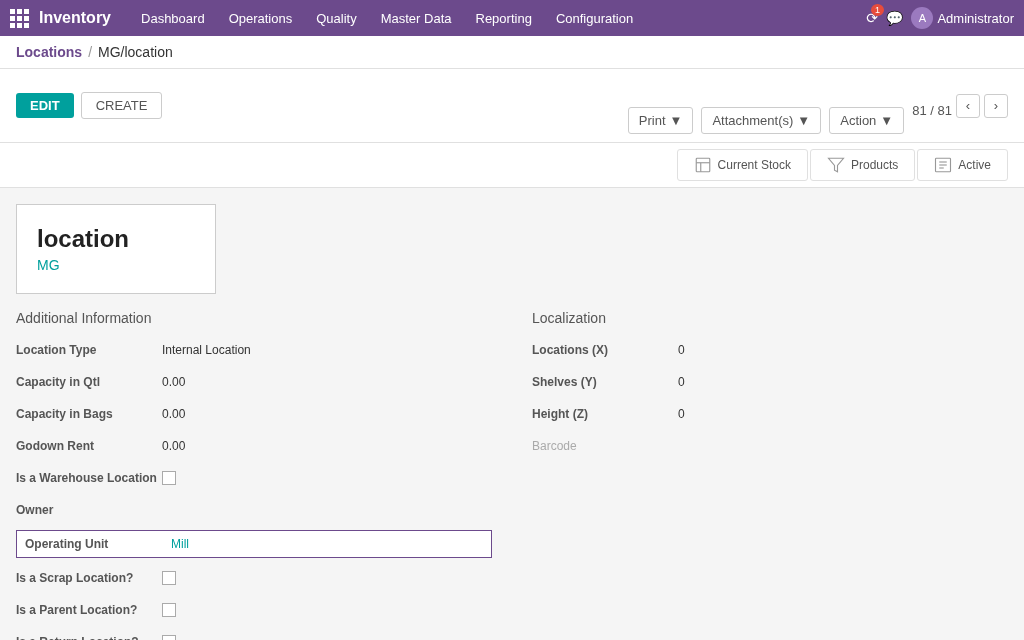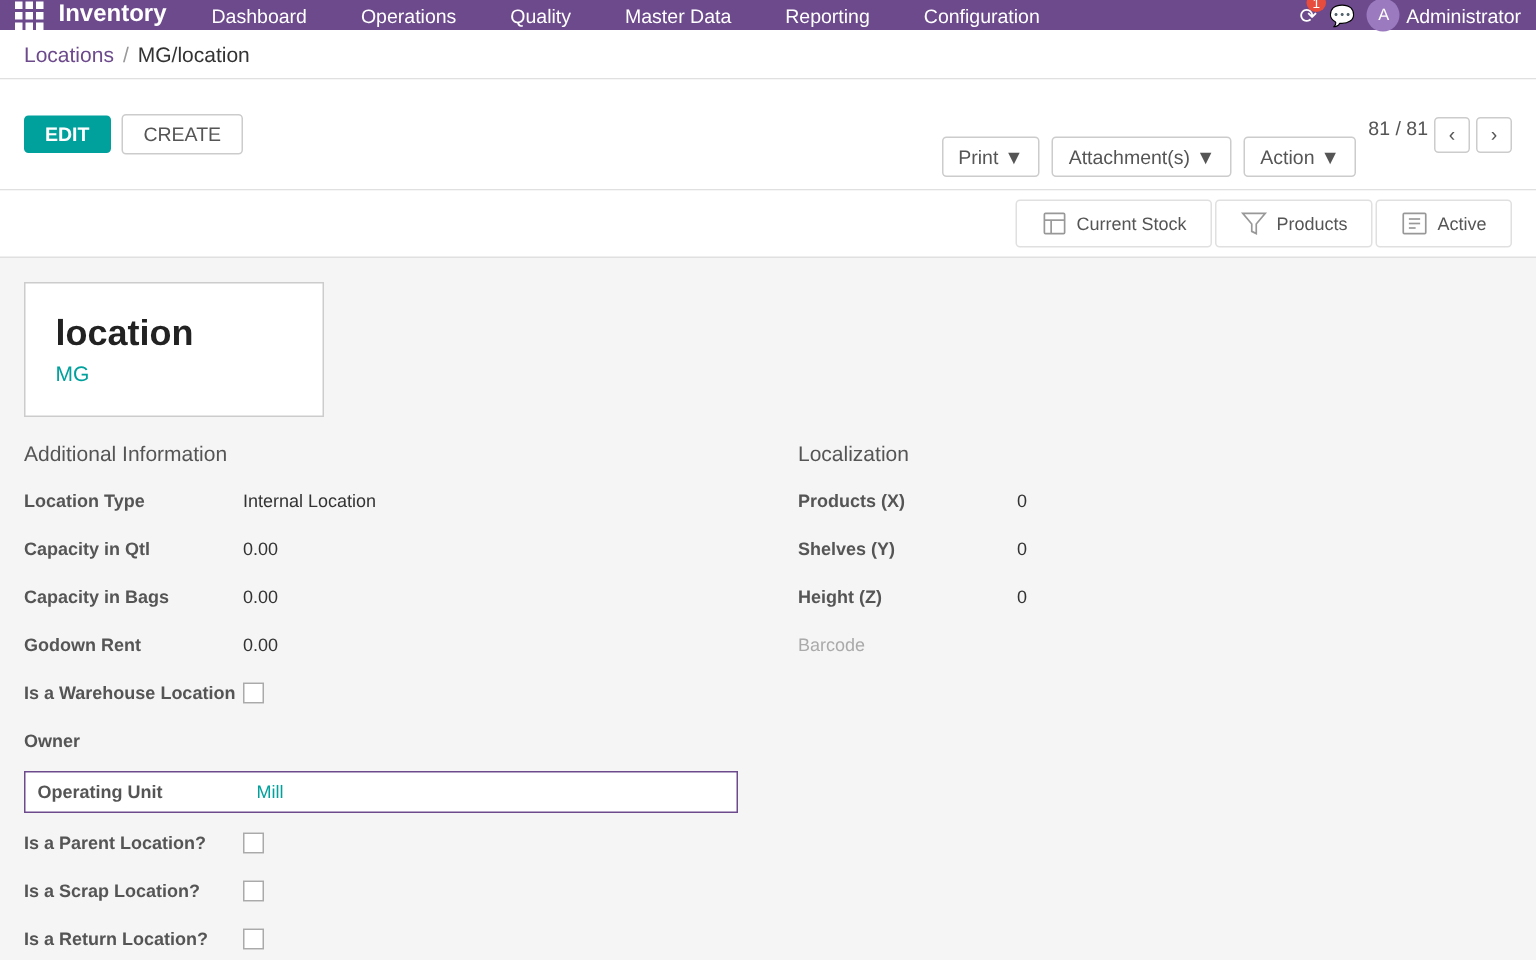--- a/index.html
+++ b/index.html
@@ -1,21 +1,21 @@
 <!DOCTYPE html>
 <html><head>
   <meta charset="utf-8">
   <style>
     * { box-sizing: border-box; margin: 0; padding: 0; }
     body { font-family: Arial, sans-serif; font-size: 13px; color: #333; background: #f5f5f5; }
 
     
     .navbar {
       background: #6c4a8c;
-      height: 20px;
+      height: 36px;
       display: flex;
       align-items: center;
       padding: 0 10px;
       color: white;
     }
     .navbar-apps {
       display: flex;
       align-items: center;
       margin-right: 10px;
       cursor: pointer;
@@ -32,21 +32,21 @@
       display: block;
     }
     .navbar-brand {
       font-size: 16px;
       font-weight: bold;
       color: white;
       margin-right: 20px;
     }
     .navbar-menu {
       display: flex;
-      gap: 16px;
+      gap: 4px;
       flex: 1;
     }
     .navbar-menu a {
       color: white;
       text-decoration: none;
       padding: 6px 10px;
       font-size: 13px;
       border-radius: 3px;
     }
     .navbar-right {
@@ -94,21 +94,21 @@
       padding: 8px 16px;
       border-bottom: 1px solid #e0e0e0;
       display: flex;
       align-items: center;
       gap: 6px;
       font-size: 14px;
     }
     .breadcrumb-link {
       color: #6c4a8c;
       text-decoration: none;
-      font-weight: 400;
+      font-weight: 700;
     }
     .breadcrumb-sep { color: #999; }
     .breadcrumb-current { color: #333; font-weight: 500; }
 
     
     .action-bar {
       background: white;
       padding: 8px 16px;
       border-bottom: 1px solid #e0e0e0;
       display: flex;
@@ -148,21 +148,21 @@
       border-radius: 3px;
       cursor: pointer;
       font-size: 13px;
       display: flex;
       align-items: center;
       gap: 4px;
       margin-top: 30px;
     }
     .pagination {
       display: flex;
-      align-items: flex-start;
+      align-items: flex-end;
       gap: 4px;
       font-size: 13px;
       color: #555;
     }
     .page-nav {
       background: white;
       border: 1px solid #ccc;
       width: 24px;
       height: 24px;
       display: flex;
@@ -418,41 +418,41 @@
         <span class="field-label">Owner</span>
         <span class="field-value"></span>
       </div>
 
       <div class="field-row-highlighted">
         <span class="field-label">Operating Unit</span>
         <span class="field-value-teal">Mill</span>
       </div>
 
       <div class="field-row">
+        <span class="field-label">Is a Scrap Location?</span>
+        <span class="field-checkbox"></span>
+      </div>
+
+      <div class="field-row">
         <span class="field-label">Is a Parent Location?</span>
         <span class="field-checkbox"></span>
       </div>
 
       <div class="field-row">
-        <span class="field-label">Is a Scrap Location?</span>
-        <span class="field-checkbox"></span>
-      </div>
-
-      <div class="field-row">
         <span class="field-label">Is a Return Location?</span>
         <span class="field-checkbox"></span>
       </div>
 
     </div>
 
     <div class="form-section">
       <div class="section-title">Localization</div>
 
       <div class="field-row">
-        <span class="field-label">Products (X)</span>
+        <span class="field-label">Locations (X)</span>
         <span class="field-value">0</span>
       </div>
       <div class="field-row">
         <span class="field-label">Shelves (Y)</span>
         <span class="field-value">0</span>
       </div>
       <div class="field-row">
         <span class="field-label">Height (Z)</span>
         <span class="field-value">0</span>
       </div>

